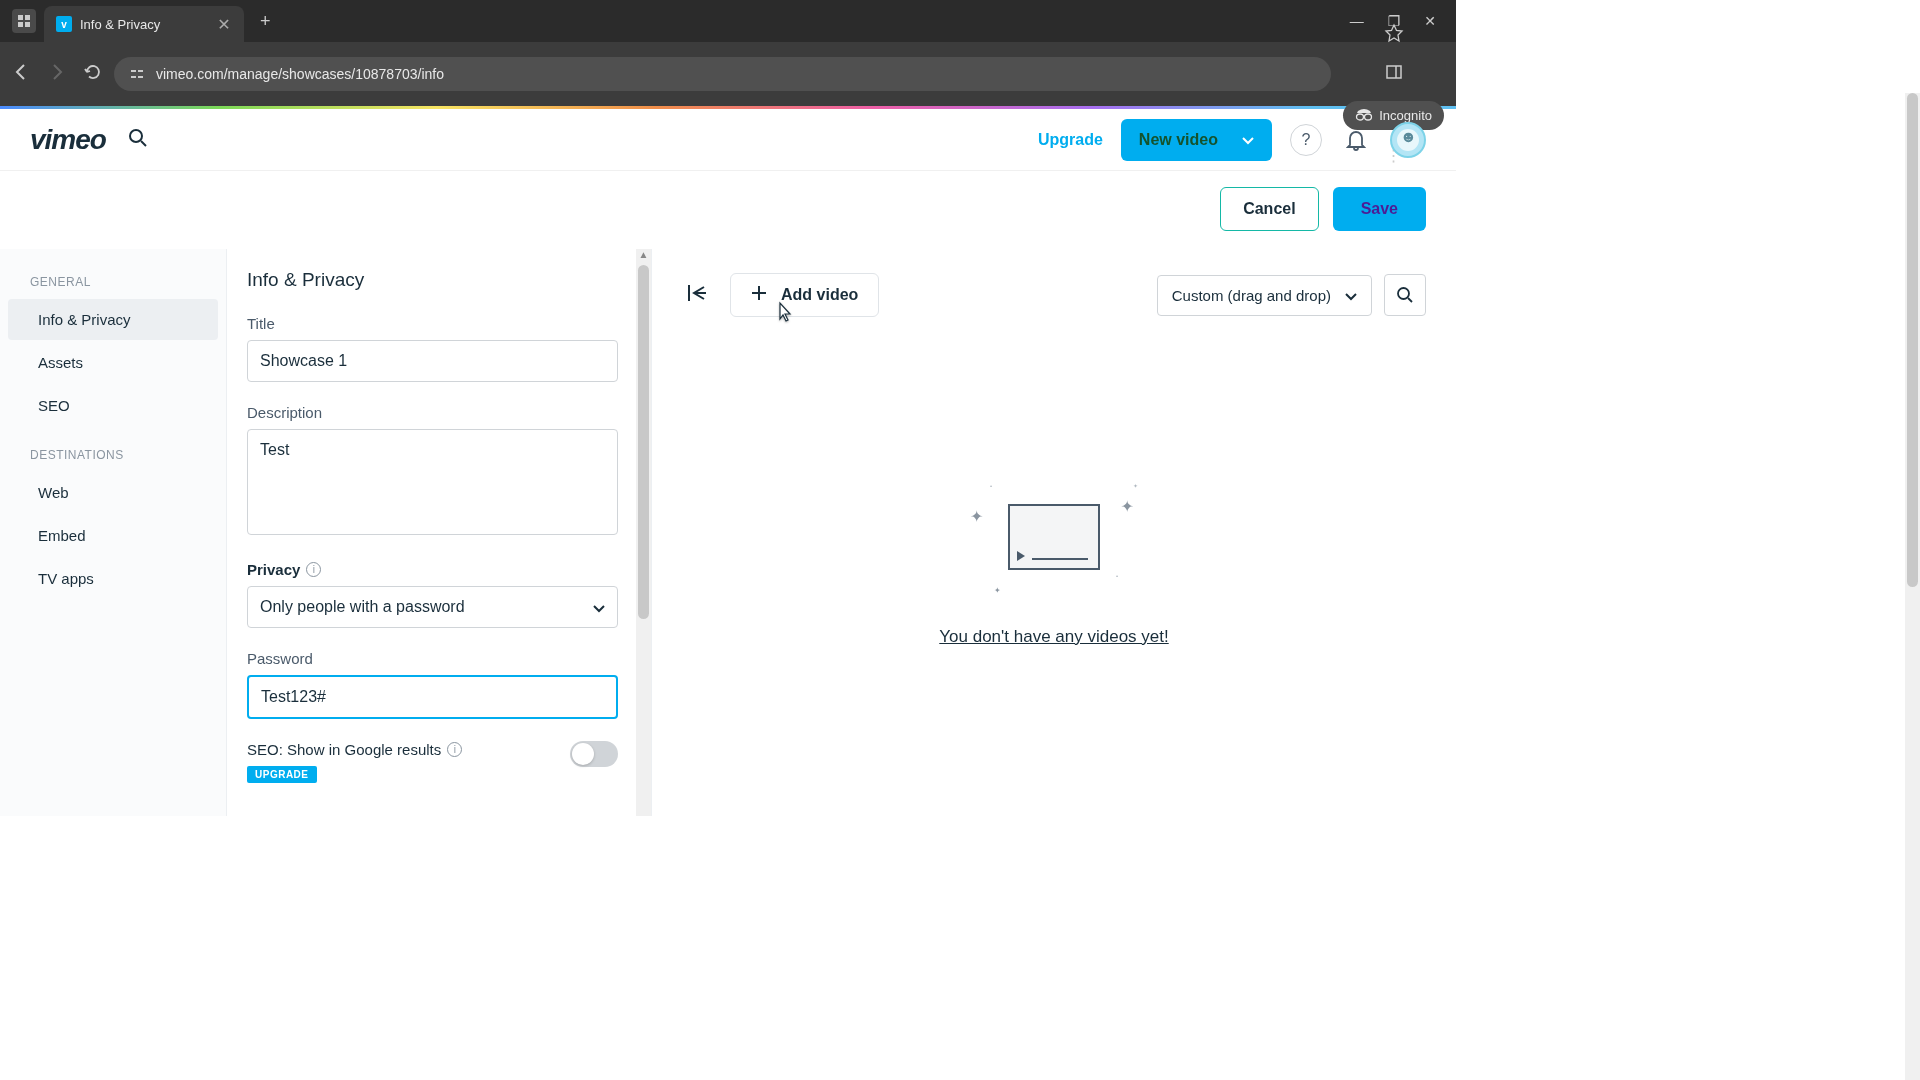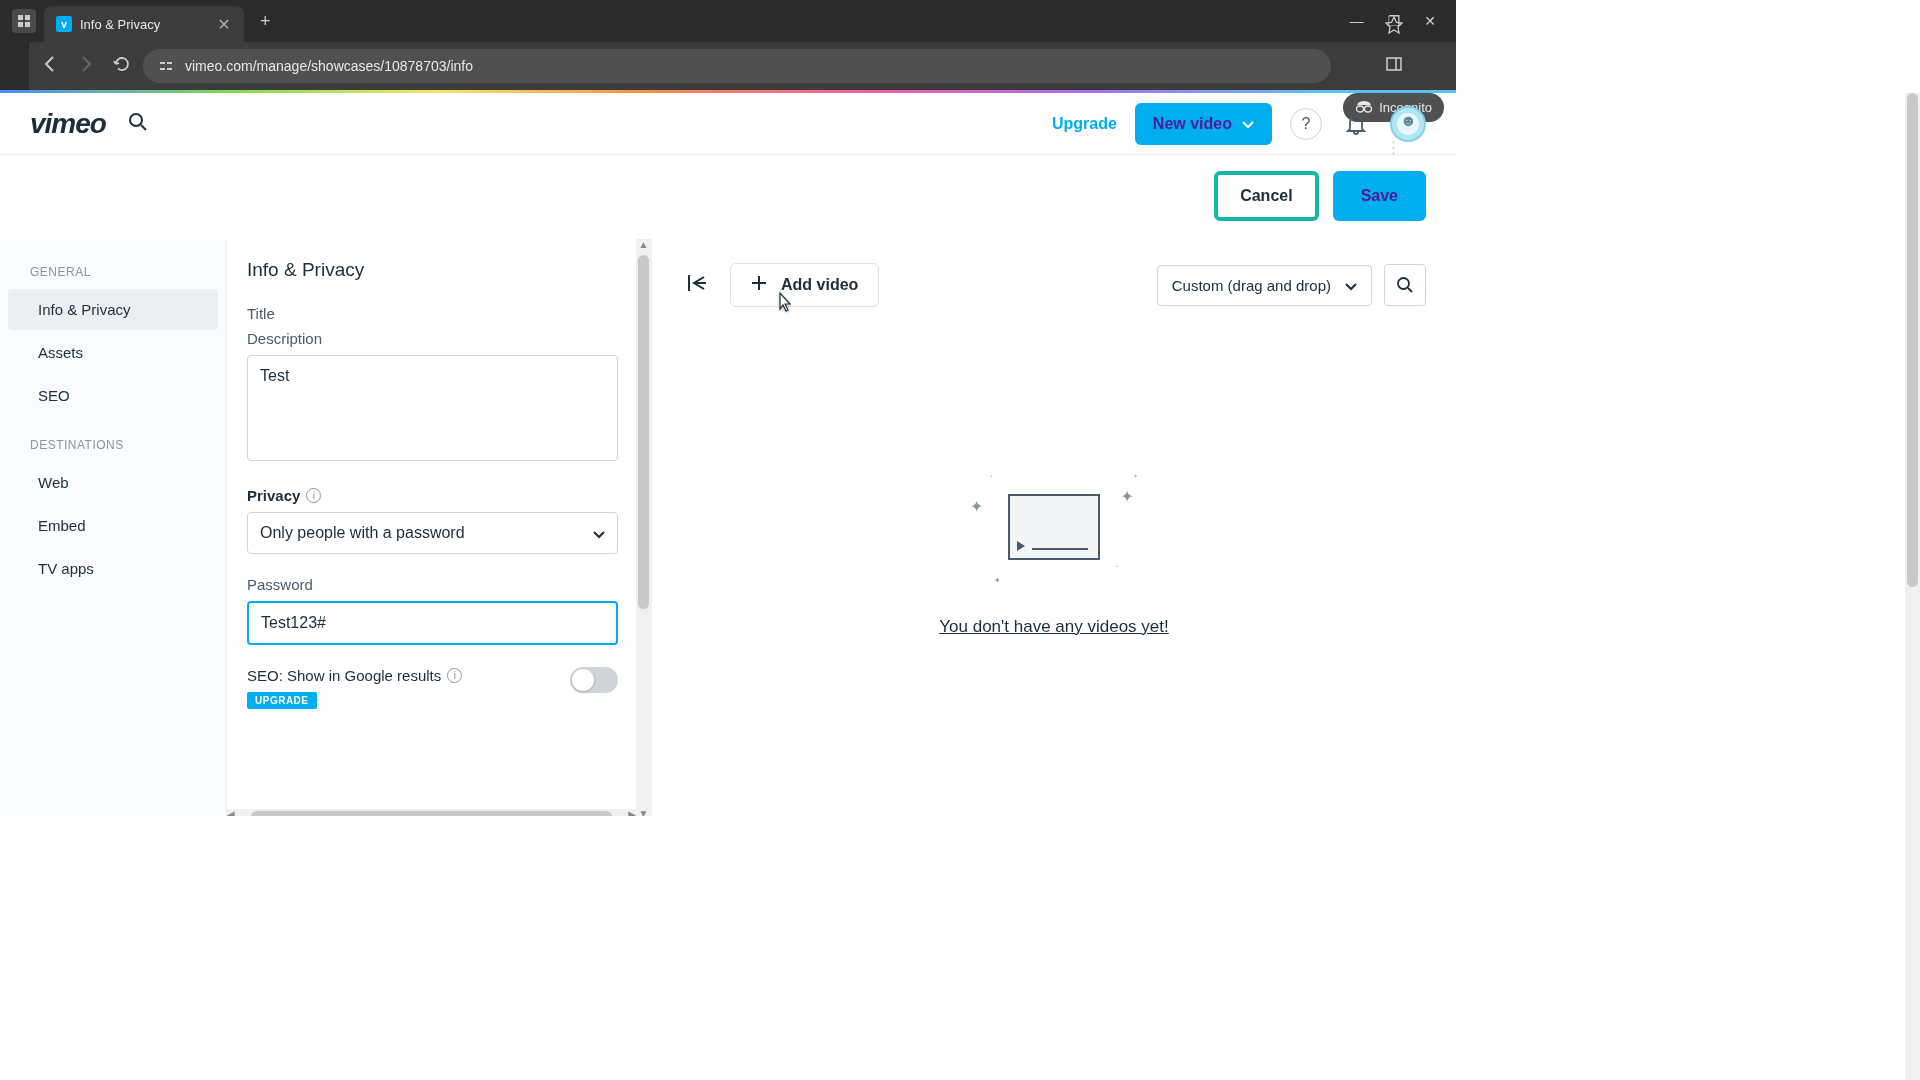--- a/index.html
+++ b/index.html
@@ -10,47 +10,47 @@
     .tab-bar { display: flex; align-items: center; height: 42px; padding: 0 8px; gap: 8px; }
     .app-menu { width: 24px; height: 24px; border-radius: 4px; background: #4a4a4a; display: flex; align-items: center; justify-content: center; color: #ccc; margin-left: 4px; }
     .tab { display: flex; align-items: center; background: #3c3c3c; border-radius: 8px 8px 0 0; padding: 8px 12px; gap: 8px; min-width: 200px; height: 36px; margin-top: 6px; }
     .tab-favicon { width: 16px; height: 16px; background: #00adef; border-radius: 2px; display: flex; align-items: center; justify-content: center; color: #fff; font-size: 10px; font-weight: bold; }
     .tab-title { color: #e8e8e8; font-size: 13px; flex: 1; }
     .tab-close { color: #aaa; cursor: pointer; width: 16px; text-align: center; }
     .new-tab { color: #ccc; font-size: 18px; padding: 4px 8px; cursor: pointer; }
     .window-controls { margin-left: auto; display: flex; gap: 24px; padding-right: 12px; color: #ccc; }
     .window-controls span { cursor: pointer; font-size: 14px; }
 
-    .addr-bar { display: flex; align-items: center; background: #3c3c3c; height: 48px; padding: 0 12px; gap: 12px; margin-left: 29px; }
+    .addr-bar { display: flex; align-items: center; background: #3c3c3c; height: 64px; padding: 0 12px; gap: 12px; }
     .nav-icons { display: flex; gap: 18px; align-items: center; color: #ccc; }
     .nav-icons .disabled { color: #666; }
     .nav-icons span { cursor: pointer; }
     .url-field { flex: 1; background: #505050; border-radius: 20px; height: 34px; display: flex; align-items: center; padding: 0 14px; gap: 10px; color: #e8e8e8; font-size: 14px; }
     .url-field .site-icon { width: 18px; height: 18px; display: flex; align-items: center; justify-content: center; font-size: 13px; }
     .right-chrome { display: flex; gap: 16px; align-items: center; color: #ccc; flex-direction: column; }
     .incognito-badge { display: flex; align-items: center; gap: 6px; background: #505050; border-radius: 16px; padding: 6px 12px; font-size: 13px; color: #e8e8e8; }
 
     
     .rainbow { height: 3px; background: linear-gradient(90deg,#4b8bff 0%,#7cd958 15%,#f7e463 30%,#f08e4a 45%,#ee5fa7 60%,#a86ff0 75%,#5fbff0 90%); }
 
     
     .v-header { display: flex; align-items: center; height: 62px; padding: 0 30px; border-bottom: 1px solid #f0f0f0; }
     .v-logo { font-size: 28px; font-weight: 800; color: #1a2e3b; letter-spacing: -1px; font-style: italic; }
     .v-search { margin-left: 22px; color: #1a2e3b; cursor: pointer; }
     .v-header-right { margin-left: auto; display: flex; align-items: center; gap: 18px; }
     .upgrade-link { color: #00adef; font-weight: 600; font-size: 16px; cursor: pointer; }
-    .new-video-btn { background: #00adef; color: #4c1d95; border: none; border-radius: 6px; padding: 12px 18px; font-size: 16px; font-weight: 600; display: flex; align-items: center; gap: 10px; cursor: pointer; }
+    .new-video-btn { background: #00adef; color: #14532d; border: none; border-radius: 6px; padding: 12px 18px; font-size: 16px; font-weight: 600; display: flex; align-items: center; gap: 24px; cursor: pointer; }
     .hdr-icon { width: 32px; height: 32px; border-radius: 50%; border: 1px solid #d0d4d8; display: flex; align-items: center; justify-content: center; color: #4a5a6a; cursor: pointer; font-size: 16px; }
     .avatar { width: 36px; height: 36px; border-radius: 50%; background: #b3e5f5; border: 2px solid #7dd3e8; display: flex; align-items: center; justify-content: center; cursor: pointer; }
     .avatar-face { width: 22px; height: 22px; border-radius: 50%; background: #e8f7fb; position: relative; }
     .avatar-face::before { content: "☻"; position: absolute; font-size: 16px; color: #5a8a9a; left: 3px; top: -1px; }
 
     
     .action-bar { display: flex; justify-content: flex-end; padding: 16px 30px 0; gap: 14px; }
-    .btn-cancel { background: #fff; border: 4px solid #14b8a6; color: #1a2e3b; border-radius: 6px; padding: 12px 22px; font-size: 16px; font-weight: 600; cursor: pointer; }
+    .btn-cancel { background: #fff; border: 1px solid #14b8a6; color: #1a2e3b; border-radius: 6px; padding: 12px 22px; font-size: 16px; font-weight: 600; cursor: pointer; }
     .btn-save { background: #00adef; border: none; color: #4c1d95; border-radius: 6px; padding: 12px 28px; font-size: 16px; font-weight: 600; cursor: pointer; }
 
     
     .main { display: flex; height: 585px; margin-top: 18px; }
     
     .sidebar { width: 226px; background: #fafbfc; padding: 18px 0; }
     .side-section-label { font-size: 12px; letter-spacing: 0.5px; color: #8a95a0; padding: 8px 30px; font-weight: 500; }
     .side-item { padding: 12px 30px; font-size: 15px; color: #1a2e3b; cursor: pointer; border-radius: 4px; margin: 2px 8px; }
     .side-item.active { background: #eceff2; }
     .side-gap { height: 12px; }
@@ -220,20 +220,21 @@
     <div class="side-item">Web</div>
     <div class="side-item">Embed</div>
     <div class="side-item">TV apps</div>
   </div>
 
   <div class="form-panel">
     <div class="form-scroll">
       <div class="form-title">Info &amp; Privacy</div>
 
       <label class="form-label">Title</label>
+      <input class="form-input" value="Showcase 1" style="">
 
       <label class="form-label">Description</label>
       <textarea class="form-textarea" style="">Test</textarea>
 
       <label class="form-label bold">
         <span>Privacy</span>
         <span class="info-icon">i</span>
       </label>
       <div class="select-wrap">
         <div class="form-select">

